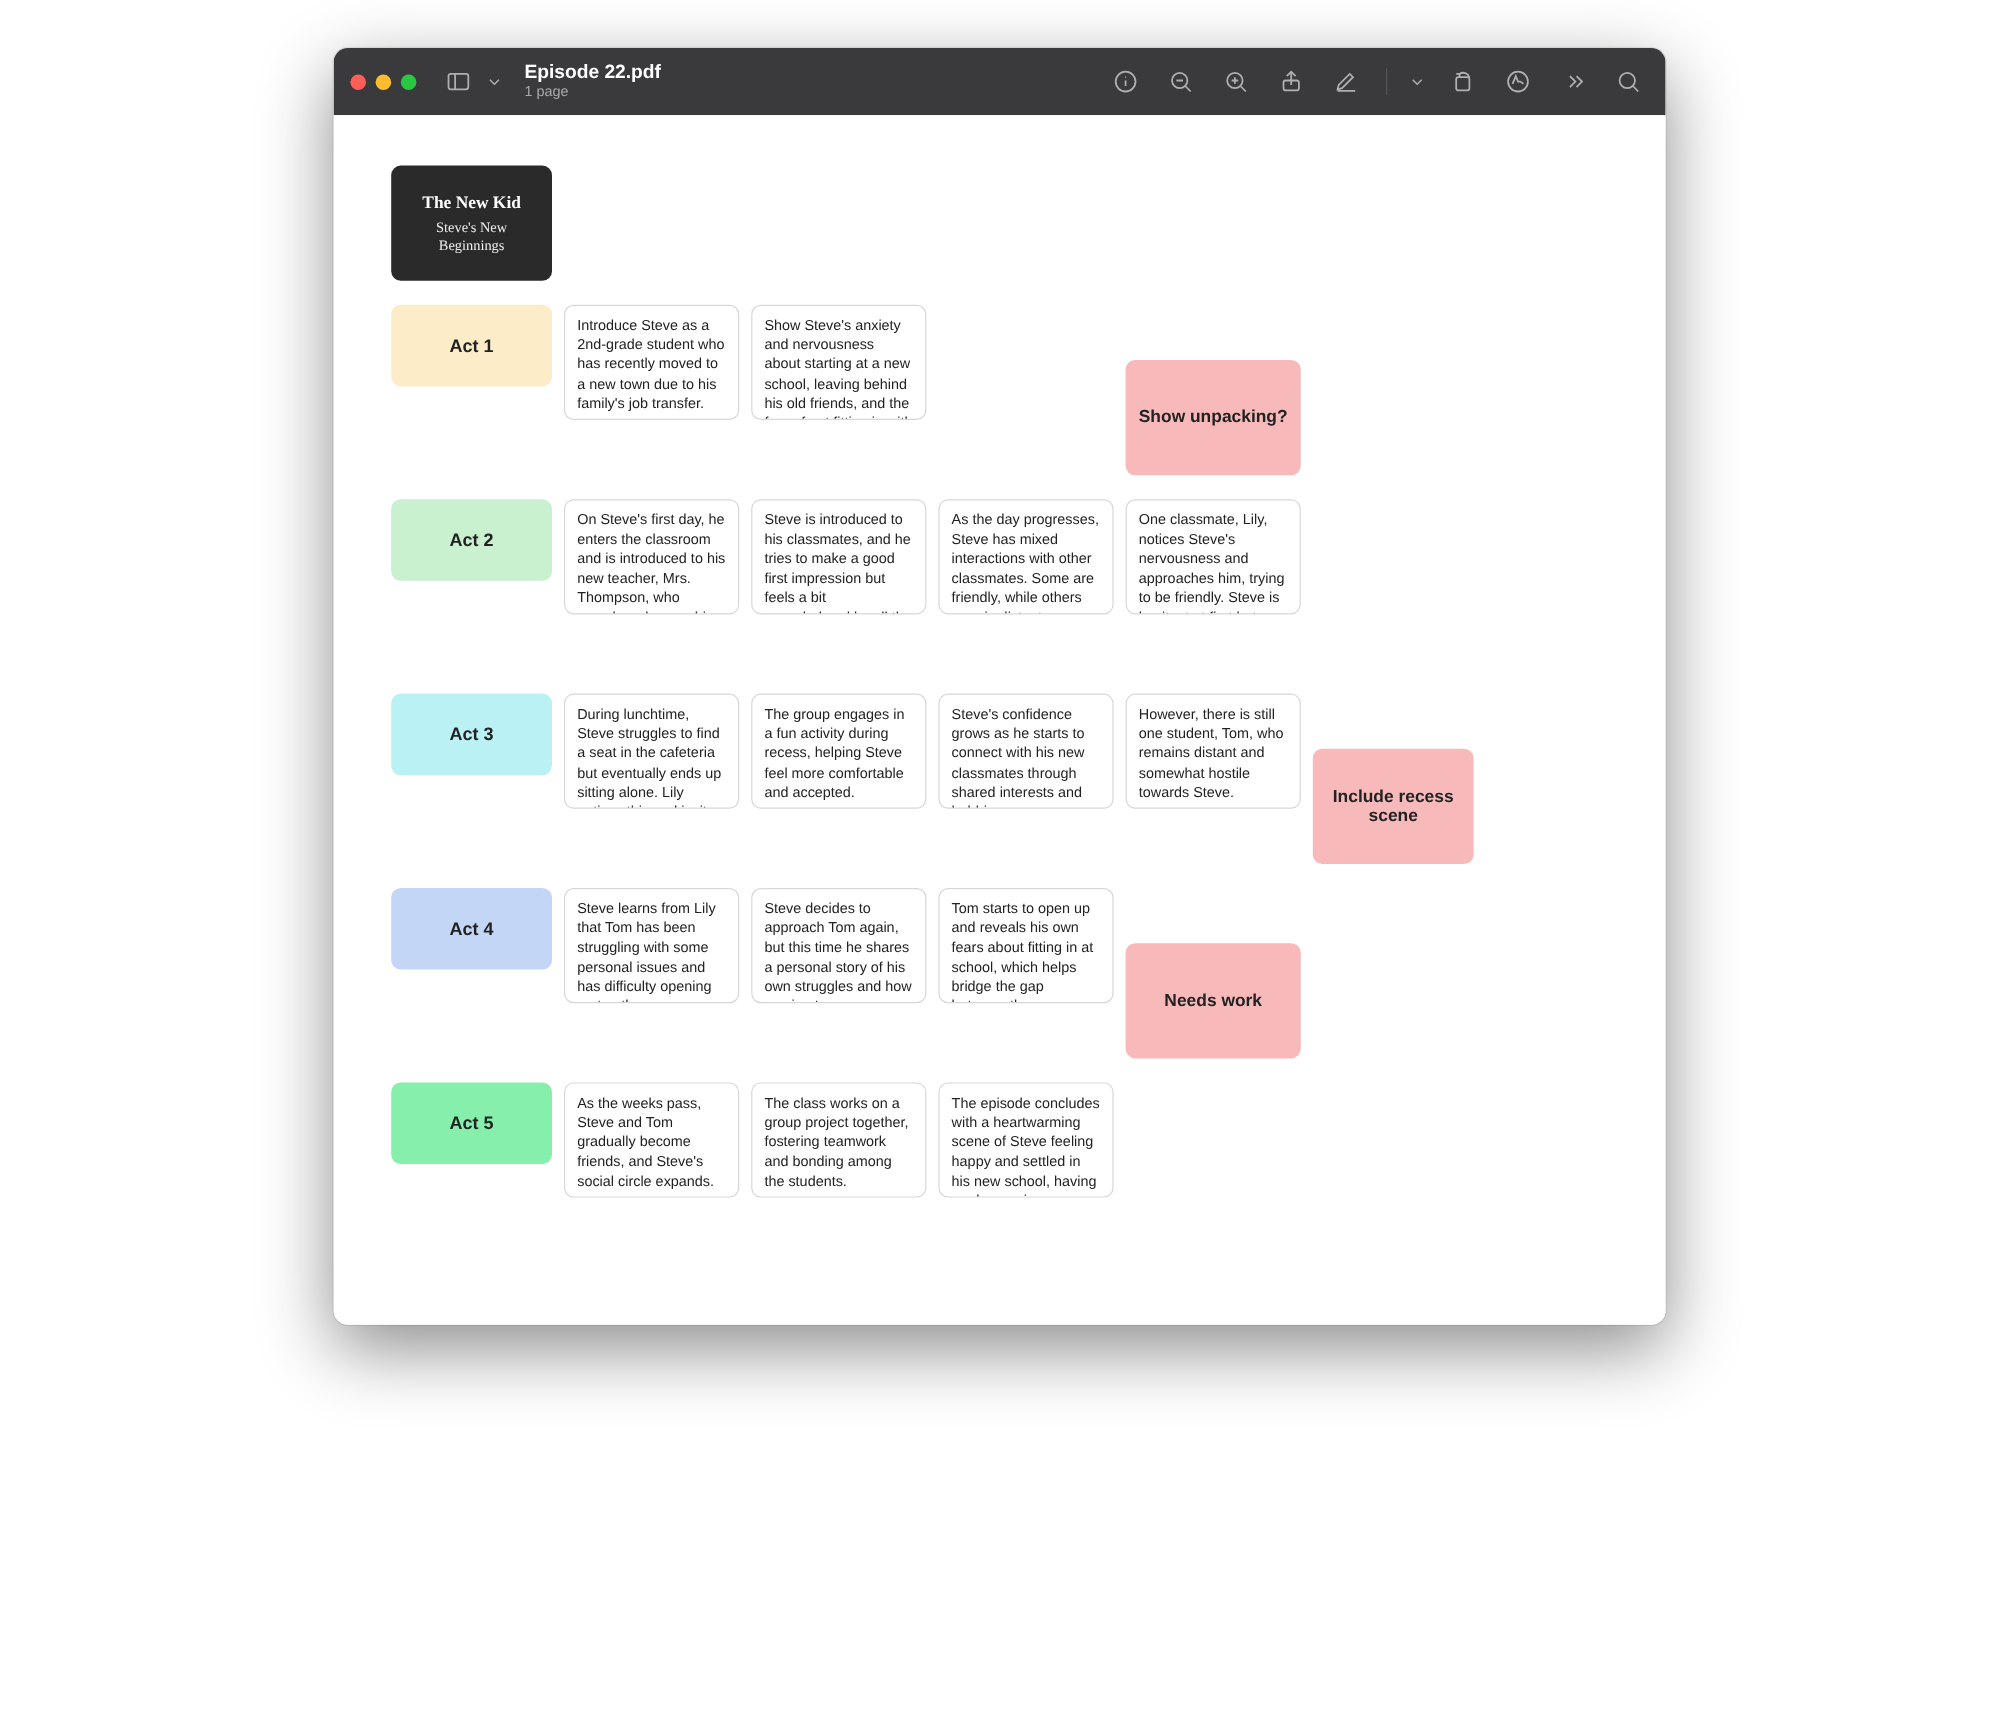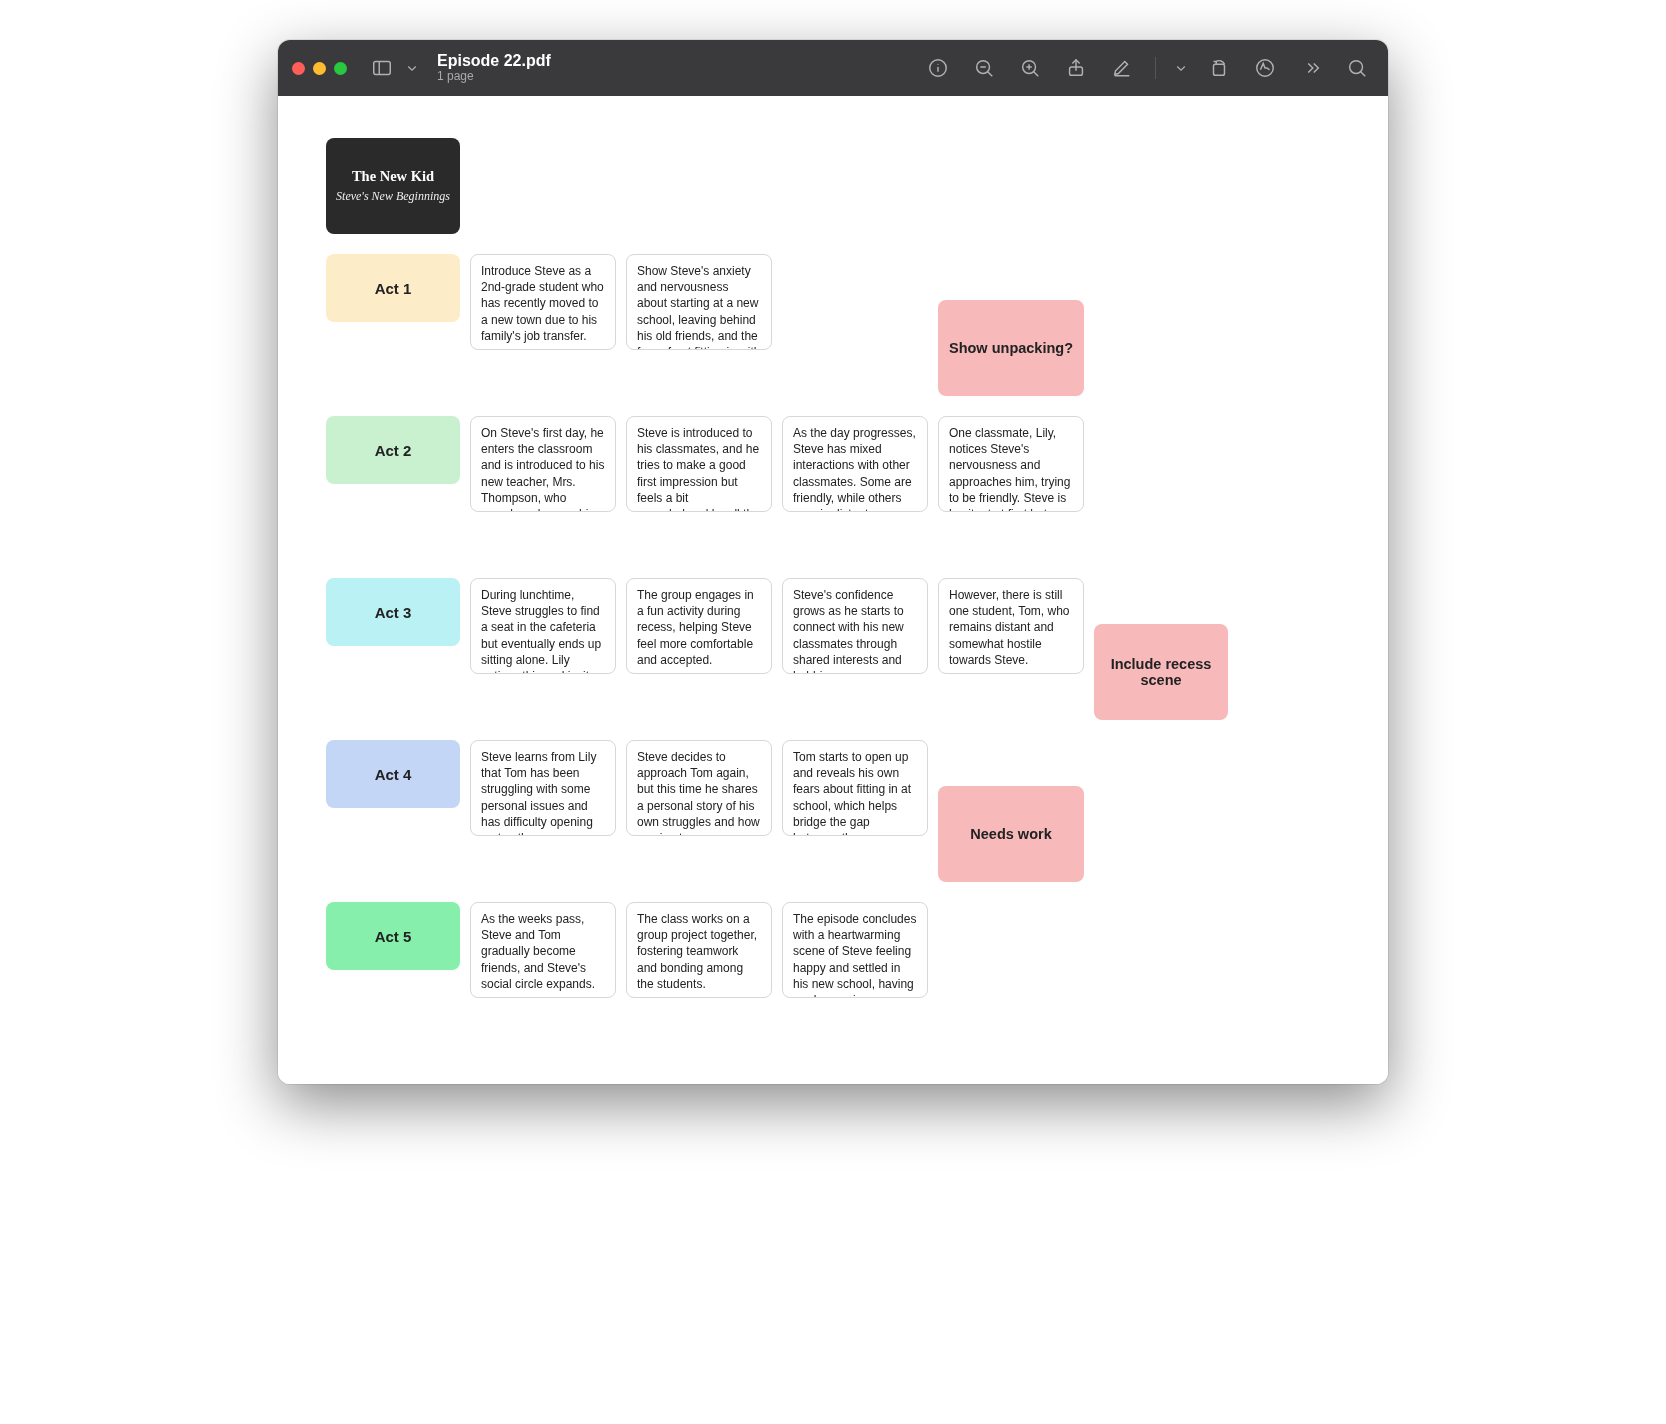--- a/index.html
+++ b/index.html
@@ -51,39 +51,39 @@
 
   .title-block { display: flex; flex-direction: column; line-height: 1.15; margin-left: 6px; margin-right: auto; }
   .title-block .fn { color: #fff; font-weight: 600; font-size: 16px; }
   .title-block .sub { color: #aaa; font-size: 12px; }
 
   .tb-group { display: flex; align-items: center; gap: 12px; }
 
   
   .page-area {
     background: #fff;
-    padding: 42px 48px 40px 48px;
+    padding: 42px 48px 60px 48px;
   }
 
   .title-card {
     width: 134px;
     height: 96px;
     background: #2a2a2a;
     color: #fff;
     border-radius: 8px;
     display: flex;
     flex-direction: column;
     align-items: center;
     justify-content: center;
     text-align: center;
     padding: 10px;
     margin-bottom: 20px;
   }
   .title-card .main { font-weight: 700; font-size: 14.5px; margin-bottom: 4px; font-family: Georgia, 'Times New Roman', serif; }
-  .title-card .sub  { font-style: italic; font-size: 12px; color: #eee; font-family: Georgia, 'Times New Roman', serif; line-height: 1.25; }
+  .title-card .sub  { font-size: 12px; color: #eee; font-family: Georgia, 'Times New Roman', serif; line-height: 1.25; }
 
   .rows { display: flex; flex-direction: column; gap: 20px; }
   .row  { display: grid; grid-template-columns: 134px repeat(4, 146px) 134px; gap: 10px; align-items: stretch; }
 
   .act-label {
     height: 68px;
     border-radius: 8px;
     display: flex; align-items: center; justify-content: center;
     font-weight: 700; font-size: 15px;
     color: #222;

